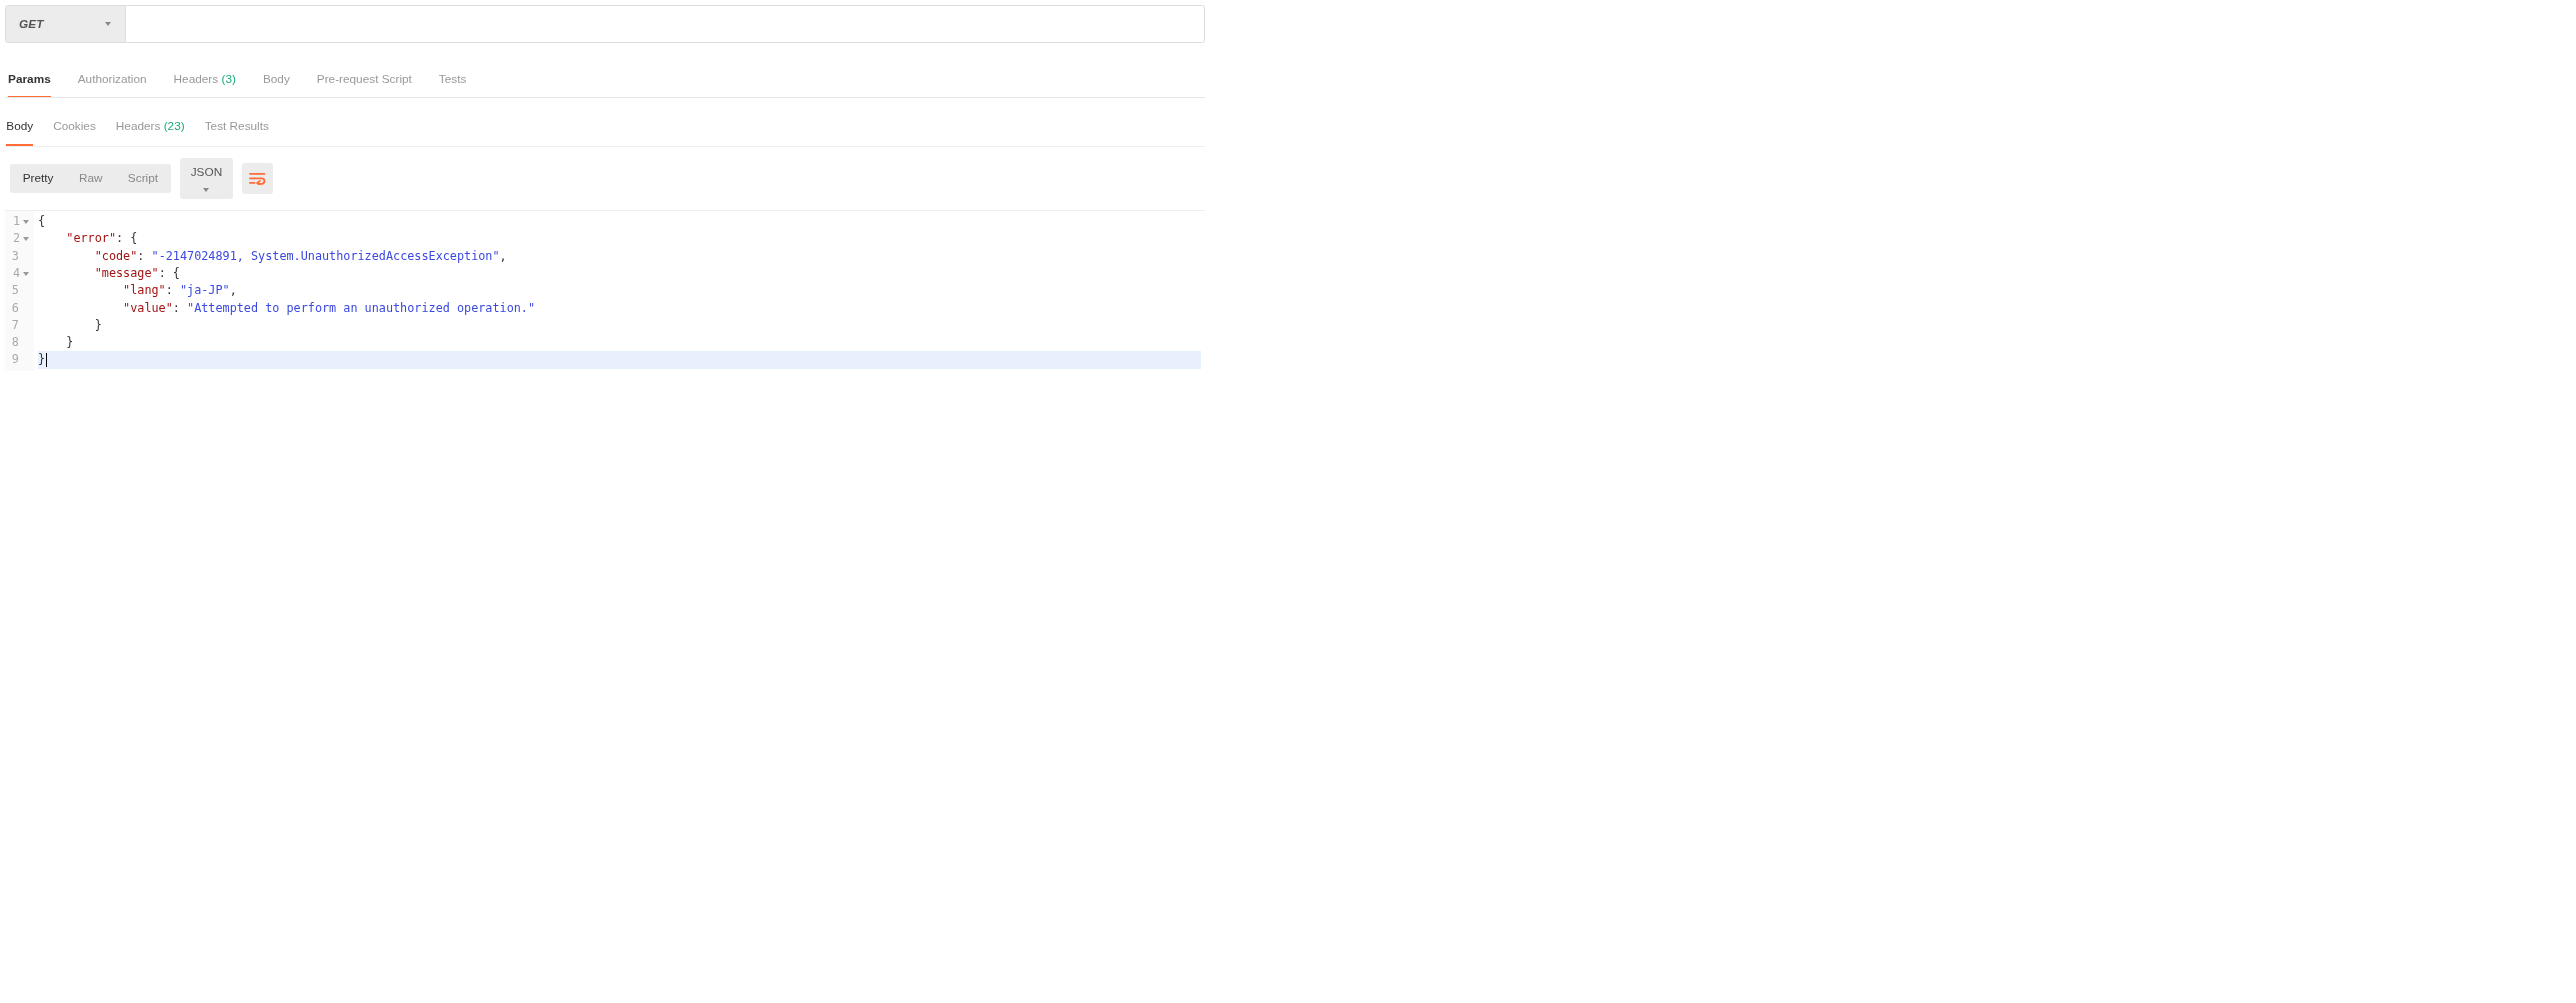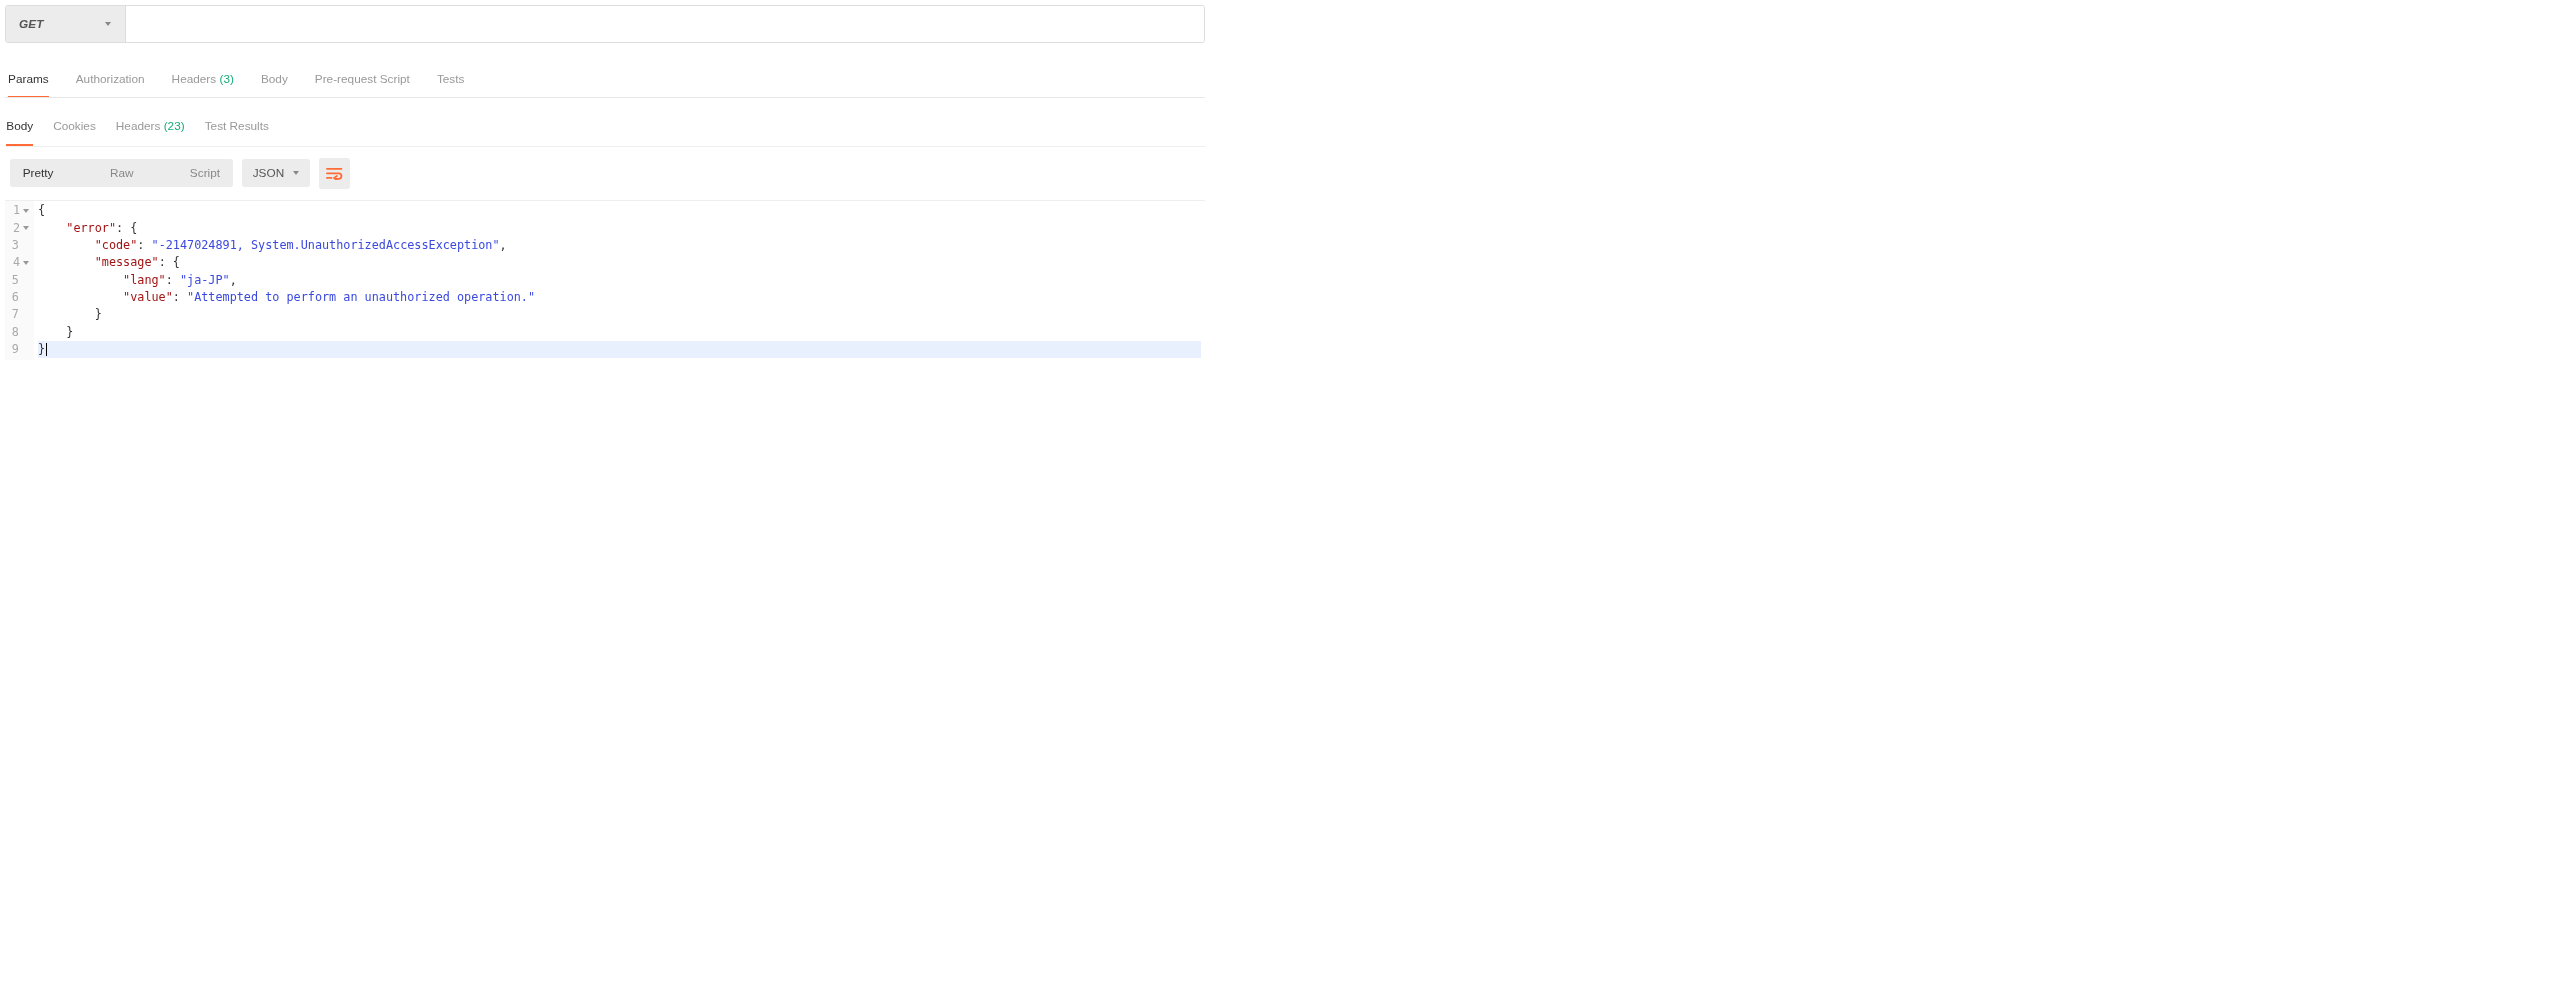--- a/index.html
+++ b/index.html
@@ -9,21 +9,21 @@
 .request-row { display: flex; border: 0.9px solid #ddd; border-radius: 2.7px; overflow: hidden; margin-bottom: 20px; font-style: italic; }
 .method-select { display: flex; align-items: center; justify-content: space-between; width: 120px; padding: 0 13.6px; height: 36px; background: #ececec; border-right: 0.9px solid #ddd; cursor: pointer; }
 .method-select span { font-weight: 600; color: #555; font-size: 11.8px; }
 .caret { width: 0; height: 0; border-left: 3.6px solid transparent; border-right: 3.6px solid transparent; border-top: 4.5px solid #888; }
 .url-input { flex: 1; height: 36px; padding: 0 11px; border: none; outline: none; background: #f8f8f8; font-size: 11.8px; color: #555; position: relative; display: flex; align-items: center; }
 .url-text { white-space: nowrap; }
 .redact { display: inline-block; width: 56px; height: 12.7px; background: #e02020; vertical-align: middle; margin: 0 0.9px; border-radius: 1.8px; }
 
 .tabs { display: flex; gap: 27px; padding: 0 3.6px; border-bottom: 0.9px solid #e8e8e8; }
 .tab { padding: 9px 0 11px 0; cursor: pointer; color: #999; font-size: 11.8px; position: relative; }
-.tab.active { color: #333; }
+.tab.active { color: #333; font-weight: bold; }
 .tab.active::after { content: ""; position: absolute; left: 0; right: 0; bottom: -0.9px; height: 1.8px; background: #ff6c37; }
 .tab .count { color: #1aab7a; }
 
 .params-table { border: 0.9px solid #ececec; border-top: none; }
 .params-header { display: flex; background: #fff; border-bottom: 0.9px solid #ececec; }
 .params-header .cell { padding: 7.3px 11px; font-weight: 700; font-size: 10px; color: #666; letter-spacing: 0.3px; }
 .cell-drag { width: 27px; border-right: 0.9px solid #ececec; }
 .cell-key { flex: 1; border-right: 0.9px solid #ececec; }
 .cell-value { flex: 0 0 444px; }
 .params-row { display: flex; }
@@ -32,24 +32,24 @@
 .params-row input::placeholder { color: #bbb; }
 
 .response-section { margin-top: 18px; }
 .response-tabs { display: flex; gap: 20px; padding: 0 1.8px 9px 1.8px; border-bottom: 0.9px solid #eee; }
 .rtab { padding: 3.6px 0; cursor: pointer; color: #999; font-size: 11.8px; position: relative; }
 .rtab.active { color: #333; }
 .rtab.active::after { content: ""; position: absolute; left: 0; right: 0; bottom: -9px; height: 1.8px; background: #ff6c37; }
 .rtab .count { color: #1aab7a; margin-top: 28px; }
 
 .toolbar { display: flex; gap: 9px; padding: 11px 5.5px; align-items: center; }
-.btn-group { display: flex; background: #ececec; border-radius: 2.7px; overflow: hidden; gap: 31px; }
+.btn-group { display: flex; background: #ececec; border-radius: 2.7px; overflow: hidden; }
 .btn-group .btn { padding: 7.3px 12.7px; cursor: pointer; color: #888; font-size: 11.8px; }
 .btn-group .btn.active { color: #333; }
-.select-btn { display: flex; align-items: center; gap: 9px; background: #ececec; padding: 7.3px 11px; border-radius: 2.7px; cursor: pointer; color: #555; font-size: 11.8px; }
+.select-btn { display: flex; align-items: center; gap: 9px; background: #ececec; padding: 7.3px 11px; border-radius: 2.7px; cursor: pointer; color: #555; font-size: 11.8px; flex-direction: column; }
 .icon-btn { width: 31px; height: 31px; background: #ececec; border-radius: 2.7px; display: flex; align-items: center; justify-content: center; cursor: pointer; }
 .wrap-icon svg { stroke: #ff6c37; }
 
 .code-area { border-top: 0.9px solid #eee; display: flex; font-family: "Menlo", "Consolas", monospace; font-size: 11.8px; line-height: 17.3px; }
 .gutter { background: #fafafa; text-align: right; color: #aaa; padding: 1.8px 1.8px 1.8px 7.3px; user-select: none; }
 .gutter .ln { padding-right: 3.6px; position: relative; display: flex; justify-content: flex-end; align-items: center; gap: 2.7px; }
 .gutter .fold { width: 0; height: 0; border-left: 3.6px solid transparent; border-right: 3.6px solid transparent; border-top: 4.5px solid #999; }
 .code { flex: 1; padding: 1.8px 3.6px; white-space: pre; }
 .code .line { min-height: 17.3px; }
 .code .line.hl { background: #e8f0fe; }

